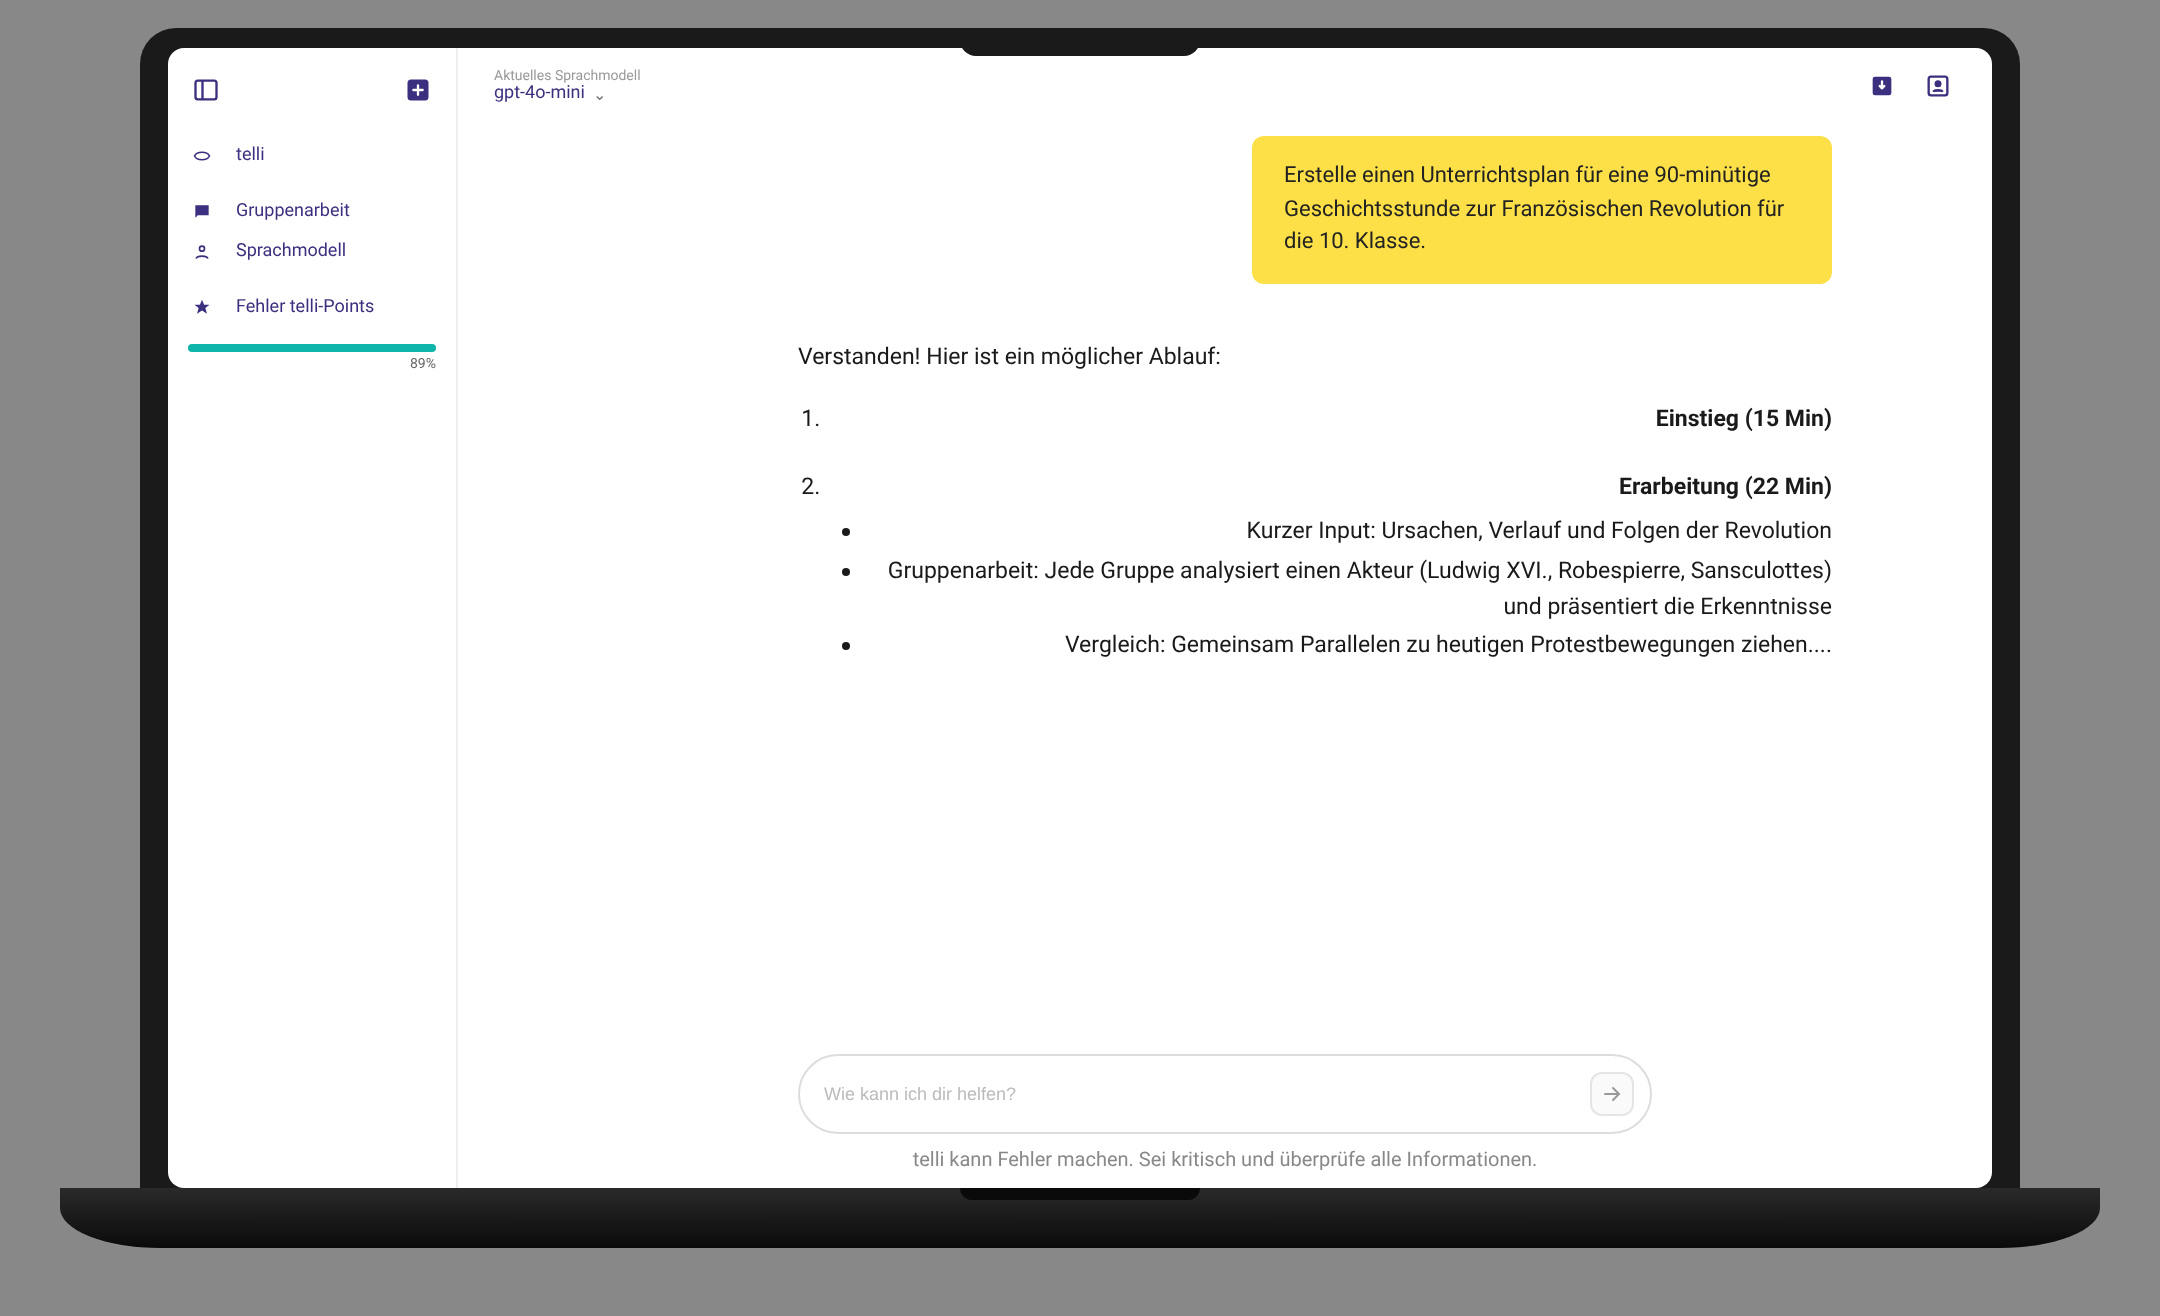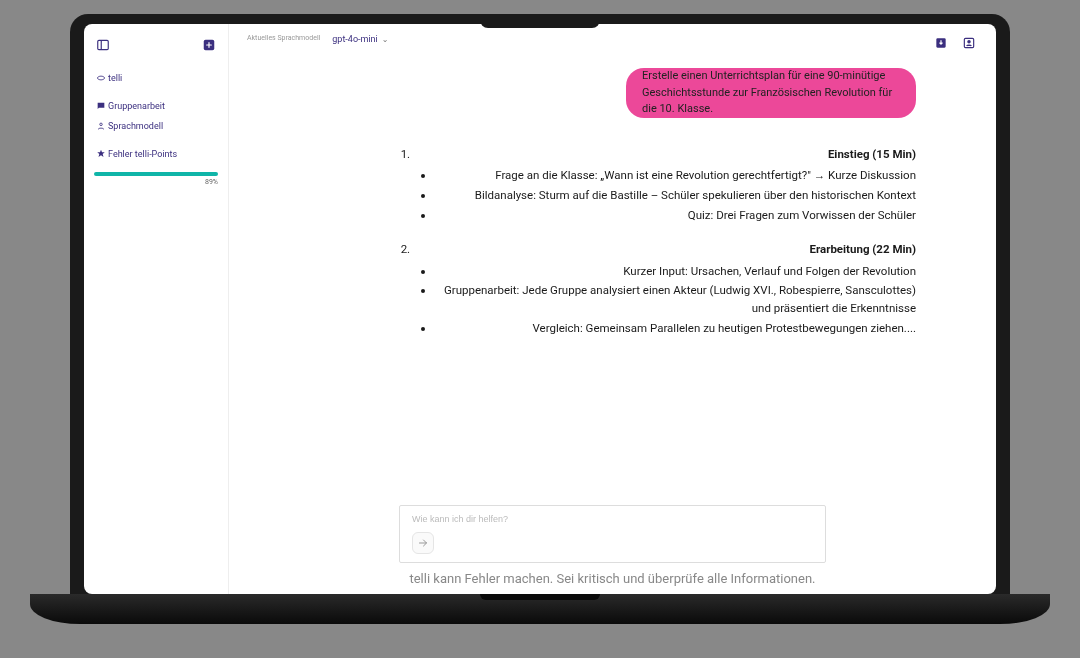--- a/index.html
+++ b/index.html
@@ -84,21 +84,21 @@
     display: flex;
     align-items: center;
     justify-content: center;
     color: #3b2f7f;
     cursor: pointer;
   }
   .icon-btn svg { width: 14px; height: 14px; }
   .sidebar-item {
     display: flex;
     align-items: center;
-    gap: 2px;
+    gap: 12px;
     padding: 5px 2px;
     font-size: 9px;
     color: #3b2f7f;
     cursor: pointer;
   }
   .sidebar-item .icn { width: 10px; height: 10px; display:flex; align-items:center; justify-content:center;}
   .sidebar-sep { height: 8px; }
   .points-bar {
     margin-top: 8px;
     margin-bottom: 2px;
@@ -118,38 +118,37 @@
     position: relative;
   }
   .topbar {
     display: flex;
     justify-content: space-between;
     align-items: flex-start;
     padding: 10px 18px 6px 18px;
   }
   .model-picker {
     display: flex;
-    flex-direction: row;
+    flex-direction: column;
     cursor: pointer;
-    gap: 12px;
   }
   .model-label { font-size: 7px; color: #999; }
   .model-value { font-size: 9px; color: #3b2f7f; display:flex; align-items:center; gap:4px;}
   .model-value .chev { font-size: 8px; color:#777;}
   .topbar-icons { display:flex; gap:10px; }
   .chat-area {
     flex: 1;
     overflow: hidden;
     padding: 10px 80px 0 170px;
   }
   .user-bubble {
-    background: #ec4899;
+    background: #fde047;
     color: #222;
-    border-radius: 18px;
-    padding: 0 16px;
+    border-radius: 6px;
+    padding: 12px 16px;
     max-width: 290px;
     margin-left: auto;
     margin-bottom: 28px;
     font-size: 11px;
     line-height: 1.5;
   }
   .assistant-msg {
     font-size: 11.5px;
     color: #1a1a1a;
     line-height: 1.55;
@@ -158,25 +157,25 @@
   .assistant-msg ol { padding-left: 14px; }
   .assistant-msg ol > li { margin-bottom: 16px; text-align: right; }
   .assistant-msg ol > li > strong { font-weight: 700; }
   .assistant-msg ul { list-style: disc; padding-left: 22px; margin-top: 4px;}
   .assistant-msg ul li { margin-bottom: 2px; }
   .input-row {
     padding: 8px 170px 4px 170px;
   }
   .input-box {
     border: 1px solid #ddd;
-    border-radius: 2px;
-    display: flex;
+    border-radius: 20px;
+    display: flex;
+    align-items: center;
     padding: 8px 8px 8px 12px;
     gap: 8px;
-    flex-direction: column;
   }
   .input-box input {
     flex: 1;
     border: none;
     outline: none;
     font-size: 9px;
     color: #333;
   }
   .input-box input::placeholder { color: #bbb; }
   .send-btn {
@@ -186,21 +185,21 @@
     border-radius: 6px;
     display:flex;
     align-items:center;
     justify-content:center;
     color: #999;
     cursor: pointer;
     background:#fafafa;
   }
   .footer-note {
     text-align: center;
-    font-size: 13px;
+    font-size: 10px;
     color: #888;
     padding: 4px 0 8px 0;
   }
 </style>
 </head>
 <body>
 
 <div class="laptop">
   <div class="laptop-screen">
     <div class="notch"></div>
@@ -290,28 +289,24 @@
             </div>
           </div>
         </div>
 
         <div class="chat-area">
           <div class="user-bubble">
             <span>Erstelle einen Unterrichtsplan für eine 90-minütige Geschichtsstunde zur Französischen Revolution für die 10. Klasse.</span>
           </div>
 
           <div class="assistant-msg">
+            <p>Verstanden! Hier ist ein möglicher Ablauf:</p>
             <ol>
               <li>
                 <strong>Einstieg (15 Min)</strong>
-                <ul>
-                  <li>Frage an die Klasse: „Wann ist eine Revolution gerechtfertigt?" → Kurze Diskussion</li>
-                  <li>Bildanalyse: Sturm auf die Bastille – Schüler spekulieren über den historischen Kontext</li>
-                  <li>Quiz: Drei Fragen zum Vorwissen der Schüler</li>
-                </ul>
               </li>
               <li>
                 <strong>Erarbeitung (22 Min)</strong>
                 <ul>
                   <li>Kurzer Input: Ursachen, Verlauf und Folgen der Revolution</li>
                   <li>Gruppenarbeit: Jede Gruppe analysiert einen Akteur (Ludwig XVI., Robespierre, Sansculottes) und präsentiert die Erkenntnisse</li>
                   <li>Vergleich: Gemeinsam Parallelen zu heutigen Protestbewegungen ziehen....</li>
                 </ul>
               </li>
             </ol>

